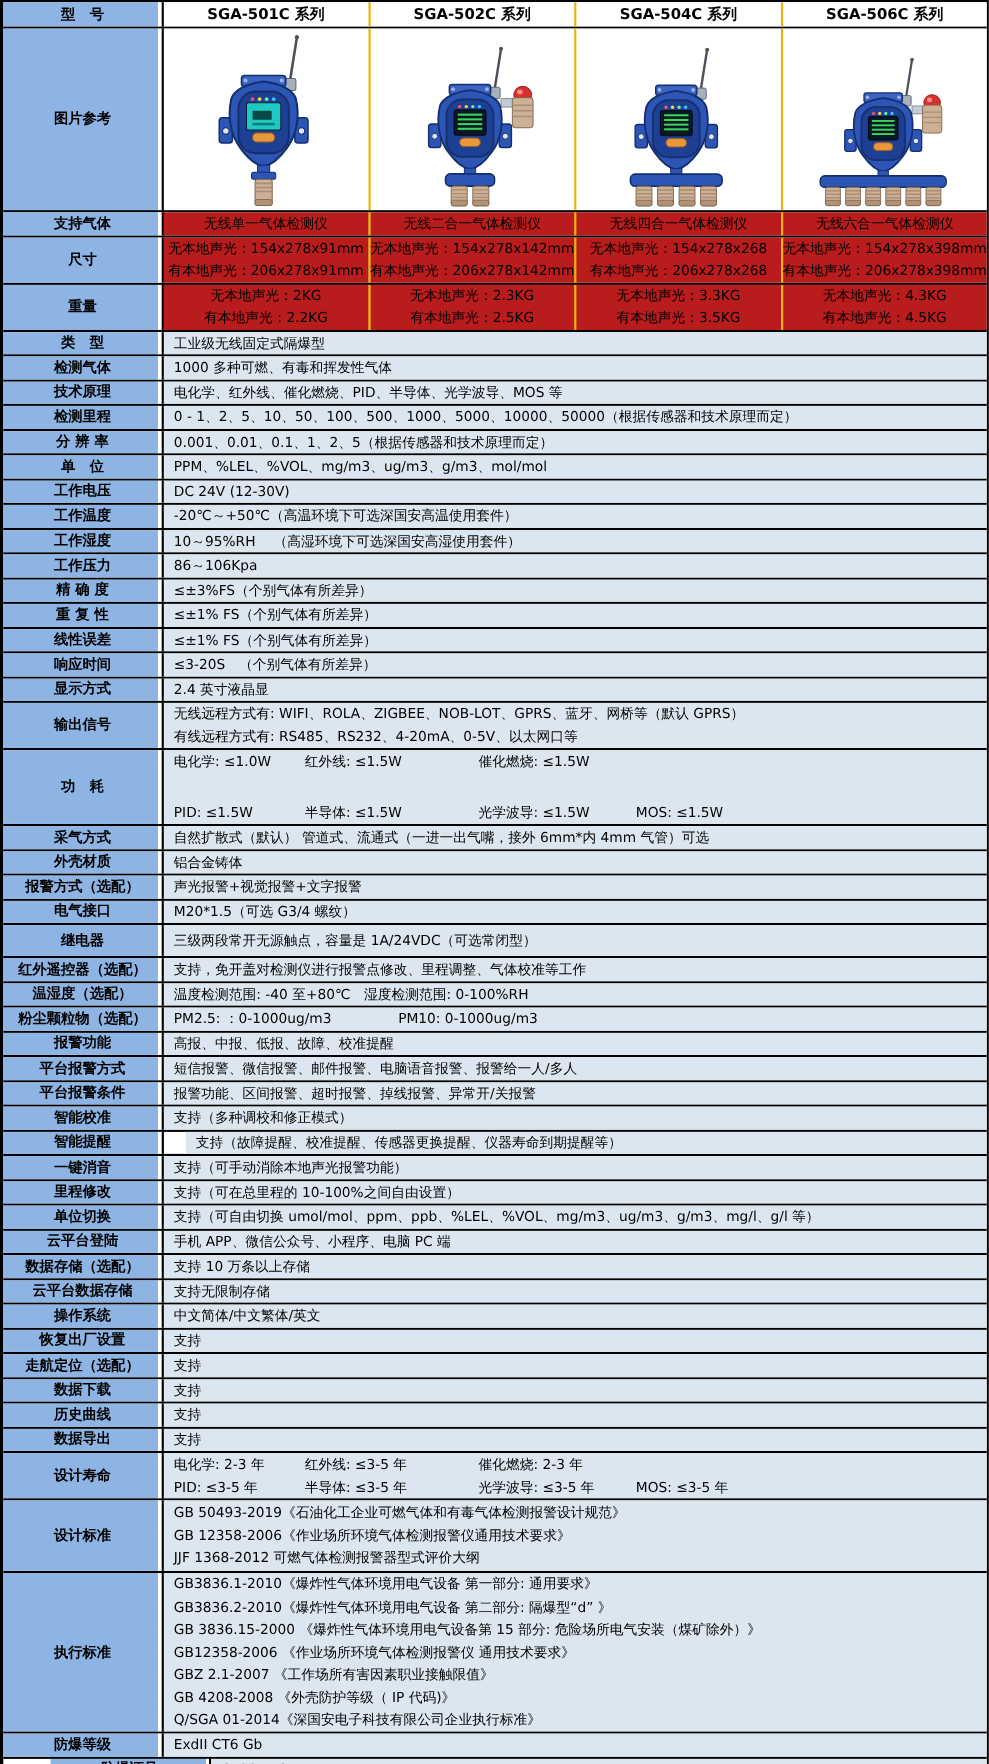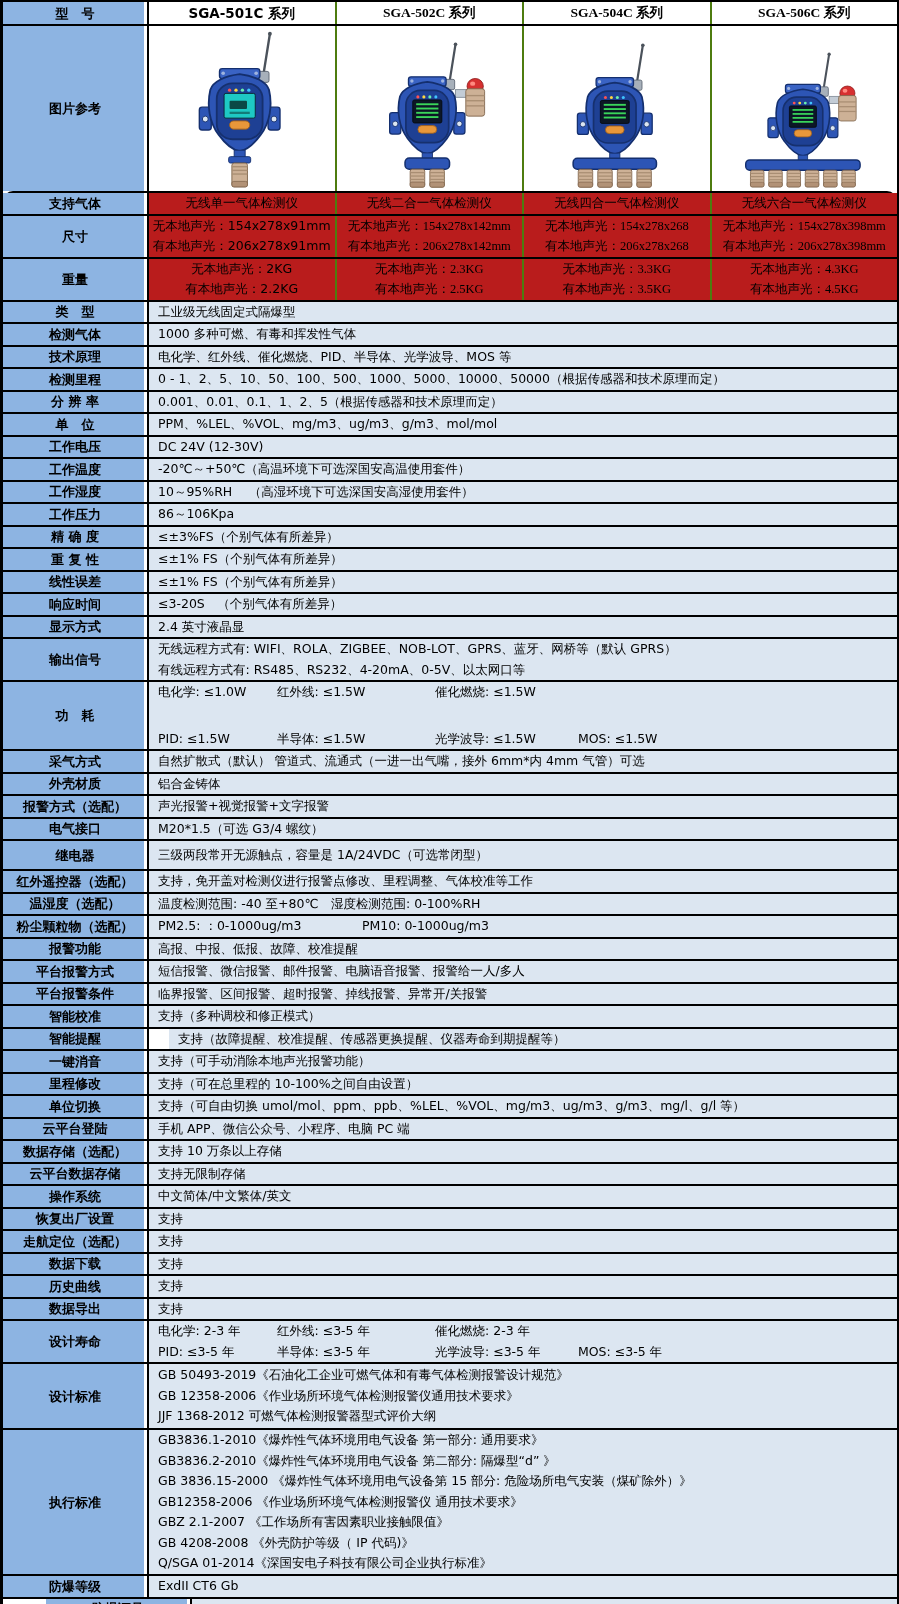--- a/index.html
+++ b/index.html
@@ -15,21 +15,21 @@
     display:flex;align-items:center;justify-content:center;text-align:center;
     font-weight:bold;font-size:13px;line-height:15px;padding:1px 2px;
     background:linear-gradient(to right,#8DB4E2 0,#8DB4E2 calc(100% - 3px),#ffffff calc(100% - 3px));
     border-right:2px solid #000;white-space:pre;
   }
   .cells{flex:1;display:flex;min-width:0;}
   .cell{
     flex:1;min-width:0;background:#b91c1c;display:flex;flex-direction:column;
     justify-content:center;align-items:center;text-align:center;font-size:12.5px;
   }
-  .cell + .cell{border-left:2px solid #4d7c0f;font-family:Liberation Serif, serif;}
+  .cell + .cell{border-left:2px solid #eab308;}
   .value{
     flex:1;min-width:0;background:#DCE6F1;display:flex;flex-direction:column;
     justify-content:center;padding-left:9px;font-size:12.5px;
   }
   .ln{line-height:20.5px;white-space:pre;}
   .seg{display:inline-block;white-space:pre;}
   .header-row .cell{background:#ffffff;font-weight:bold;font-size:13.5px;}
   .image-row .cell{background:#ffffff;justify-content:flex-end;padding-bottom:2px;}
   svg{display:block;}
 </style>
@@ -279,21 +279,21 @@
               <rect x="137" y="152" width="17" height="21" rx="2.5" fill="#CDB196" stroke="#7D6249"></rect>
               <line x1="137" y1="156" x2="154" y2="156" stroke="#A98E73" stroke-width="1.5"></line>
               <line x1="137" y1="160" x2="154" y2="160" stroke="#A98E73" stroke-width="1.5"></line>
               <line x1="137" y1="164" x2="154" y2="164" stroke="#A98E73" stroke-width="1.5"></line>
               <rect x="137" y="167" width="17" height="6" rx="2" fill="#B29276" stroke="#7D6249" stroke-width="0.8"></rect>
             </g>
           </svg>
         </div>
       </div>
     </div>
-    <div class="row" style="min-height: 22px; border-radius: 10px;">
+    <div class="row" style="min-height: 22px;">
       <div class="label-cell">支持气体</div>
       <div class="cells">
         <div class="cell">
           <div class="ln">无线单一气体检测仪</div>
         </div>
         <div class="cell">
           <div class="ln">无线二合一气体检测仪</div>
         </div>
         <div class="cell">
           <div class="ln">无线四合一气体检测仪</div>
@@ -505,21 +505,21 @@
     </div>
     <div class="row" style="min-height: 21px;">
       <div class="label-cell">平台报警方式</div>
       <div class="value">
         <div class="ln">短信报警、微信报警、邮件报警、电脑语音报警、报警给一人/多人</div>
       </div>
     </div>
     <div class="row" style="min-height: 22px;">
       <div class="label-cell">平台报警条件</div>
       <div class="value">
-        <div class="ln">临界报警、区间报警、超时报警、掉线报警、异常开/关报警</div>
+        <div class="ln">报警功能、区间报警、超时报警、掉线报警、异常开/关报警</div>
       </div>
     </div>
     <div class="row" style="min-height: 21px;">
       <div class="label-cell">智能校准</div>
       <div class="value">
         <div class="ln">支持（多种调校和修正模式）</div>
       </div>
     </div>
     <div class="row" style="min-height: 22px; gap: 20px;">
       <div class="label-cell">智能提醒</div>

